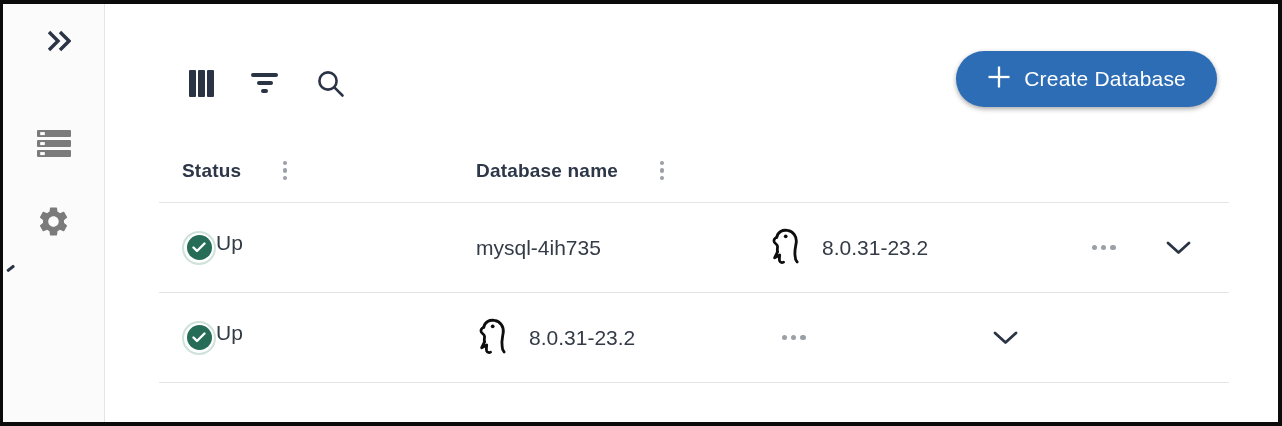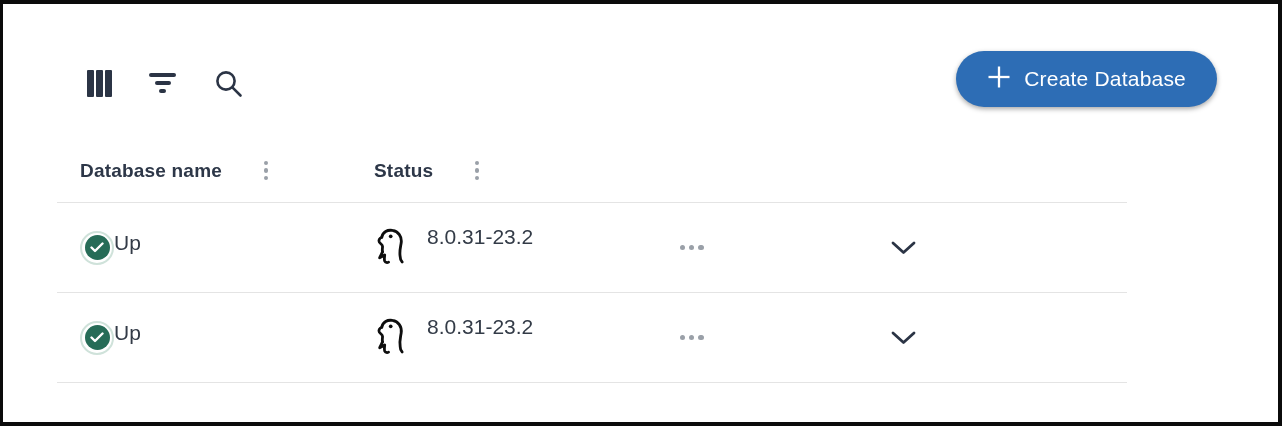--- a/index.html
+++ b/index.html
@@ -7,21 +7,20 @@
   body { font-family:"Liberation Sans", sans-serif; }
 
   .frame {
     width:1282px; height:426px;
     border:solid #0b0b0b;
     border-width:4px 4px 4px 3px;
     display:flex;
     background:#d946ef;
     position:relative;
     overflow:hidden;
-    flex-direction:column;
   }
 
   
   .sidebar {
     width:102px;
     background:#fbfbfb;
     border-right:1px solid var(--border, #e4e4e4);
     position:relative;
     flex:0 0 auto;
   }
@@ -91,21 +90,21 @@
     display:flex; align-items:center; justify-content:center;
     background:#ffffff;
   }
   .status-circle {
     width:25px; height:25px; border-radius:50%;
     background:var(--status_green,#266c57);
     display:flex; align-items:center; justify-content:center;
   }
   .row-text { font-size:21px; color:#333b47; }
 
-  .tech { display:flex; gap:20px; }
+  .tech { display:flex; align-items:center; gap:20px; }
 
   .actions { display:flex; align-items:center; justify-content:space-between; padding:0 38px 0 32px; }
   .ellipsis { display:flex; gap:4px; background:none; border:none; cursor:pointer; padding:4px; }
   .ellipsis i { width:5.2px; height:5.2px; border-radius:50%; background:var(--dot_gray,#9aa0a8); display:block; }
   .expand-btn { background:none; border:none; cursor:pointer; line-height:0; padding:0; }
 </style>
 </head>
 <body>
 
 <div class="frame">
@@ -184,29 +183,29 @@
           </svg>
         </span>
         <span>Create Database</span>
       </button>
     </div>
 
     <div class="table">
 
       <div class="thead grid">
         <div class="th">
+          <span class="th-label">Status</span>
+          <button class="kebab">
+              <i></i>
+              <i></i>
+              <i></i>
+            </button>
+        </div>
+        <div class="th">
           <span class="th-label">Database name</span>
-          <button class="kebab">
-              <i></i>
-              <i></i>
-              <i></i>
-            </button>
-        </div>
-        <div class="th">
-          <span class="th-label">Status</span>
           <button class="kebab">
               <i></i>
               <i></i>
               <i></i>
             </button>
         </div>
         <div></div>
       </div>
 
       <div class="trow grid">
@@ -214,20 +213,23 @@
           <span class="status-badge">
             <span class="status-ring">
               <span class="status-circle">
                 <svg width="14" height="11" viewBox="0 0 14 11" fill="none" stroke="#ffffff" stroke-width="2.4" stroke-linecap="round" stroke-linejoin="round">
                   <polyline points="1.5,5.5 5,9 12.5,1.5"></polyline>
                 </svg>
               </span>
             </span>
             <span class="row-text">Up</span>
           </span>
+        </div>
+        <div class="cell">
+          <span class="row-text">mysql-4ih735</span>
         </div>
         <div class="cell">
           <span class="tech">
             <span>
               <svg width="33" height="42" viewBox="0 0 34 42" fill="none" stroke="#0e0e0e" stroke-width="2.9" stroke-linecap="round" stroke-linejoin="round">
                 <path d="M 8,12 C 9,6.5 14,4 19,5 C 25,6 29,11 28,18 C 27,24 26,27 27,32 C 27,34.5 28,36.5 29,37.5"></path>
                 <path d="M 8,12 C 5.5,13 4.5,15 5.5,17 C 6.8,19.2 8.8,19.2 8.8,21.5 C 8.8,24 8.2,25 8.8,27"></path>
                 <path d="M 8.8,27 C 8,29 6.8,31 5.8,33.2 L 11,30.2 C 11,32.4 10.2,34.2 11,36.4 C 11.8,38.2 13.6,38.4 15,37.6"></path>
                 <circle cx="17.2" cy="11" r="1.9" fill="#0e0e0e" stroke="none"></circle>
               </svg>

